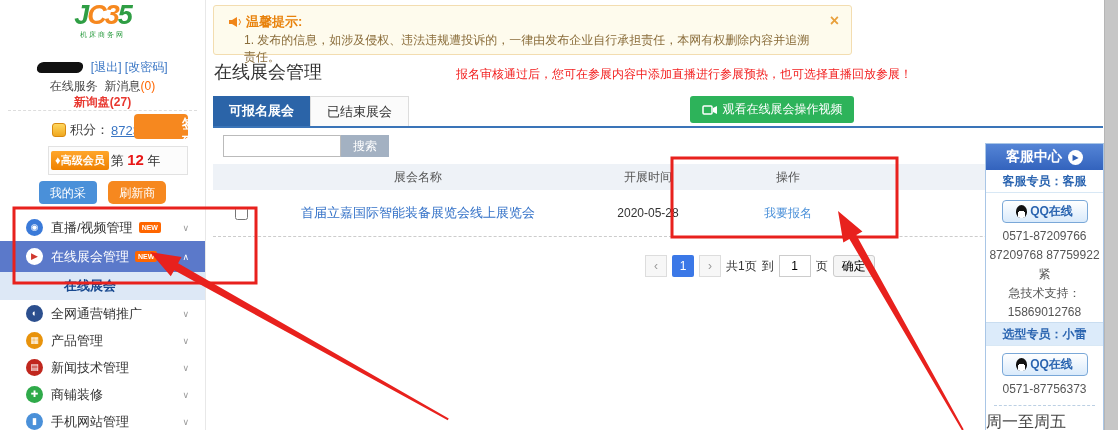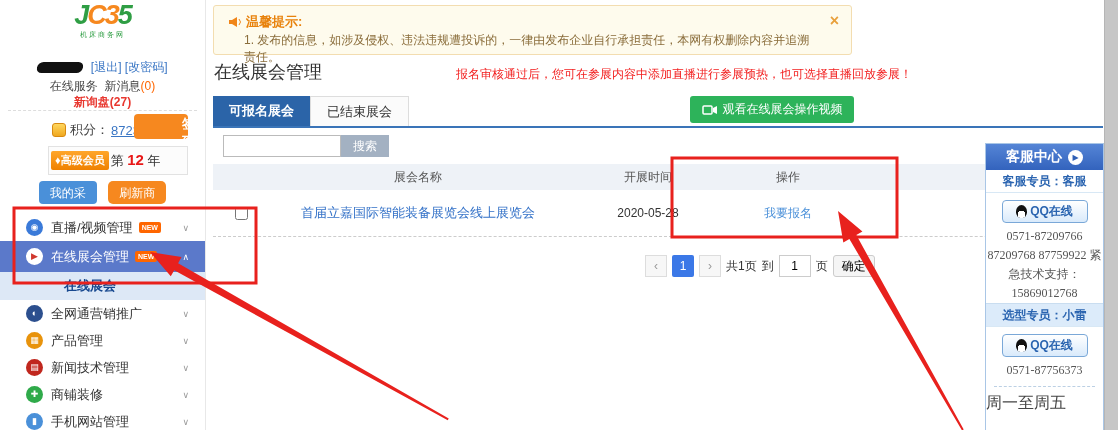--- a/index.html
+++ b/index.html
@@ -72,21 +72,21 @@
   .pg-input{width:26px;height:18px;border:1px solid #ccc;text-align:center;font-size:12px;}
   .pg-confirm{height:22px;padding:0 8px;border:1px solid #ccc;background:#f5f5f5;border-radius:3px;font-size:12px;cursor:pointer;}
   
   .service{position:absolute;left:985px;top:143px;width:117px;height:300px;background:#fff;border:1px solid #a9c6e6;z-index:20;}
   .svc-head{height:26px;background:linear-gradient(#5585d6,#3363bd);color:#fff;font-size:14px;font-weight:bold;display:flex;align-items:center;justify-content:center;gap:6px;cursor:pointer;}
   .svc-play{width:15px;height:15px;border-radius:50%;background:#fff;color:#2f5fb5;font-size:8px;line-height:15px;text-align:center;}
   .svc-label{height:22px;line-height:22px;text-align:center;color:#2a64b0;font-weight:bold;border-bottom:1px solid #d8e8f5;font-size:12px;}
   .svc-label.alt{background:#dcebfa;border-top:1px solid #c9ddf0;}
   .qq-btn{display:flex;align-items:center;justify-content:center;gap:3px;width:84px;height:21px;margin:7px auto 4px;border:1px solid #7aa8d8;border-radius:4px;background:linear-gradient(#ffffff,#d9eafb);color:#2a64b0;font-weight:bold;font-size:12px;cursor:pointer;}
   .penguin{width:11px;height:13px;border-radius:50% 50% 45% 45%;background:radial-gradient(circle at 50% 72%, #fff 0 34%, #111 35%);}
-  .svc-line{text-align:center;color:#555;font-size:12px;line-height:19px;font-family:Liberation Serif, serif;}
+  .svc-line{text-align:center;color:#555;font-size:12px;line-height:19px;}
   .svc-dash{border-top:1px dashed #bcd0e4;margin:6px 8px;}
   .sch-line{color:#444;font-size:16px;line-height:19px;}
   
   .scrollbar{position:absolute;left:1104px;top:0;width:13px;height:430px;background:#c6c6c6;border-left:1px solid #b5b5b5;z-index:10;cursor:pointer;}
   
   .overlay{position:absolute;left:0;top:0;z-index:50;pointer-events:none;}
 </style>
 </head>
 <body>
 

